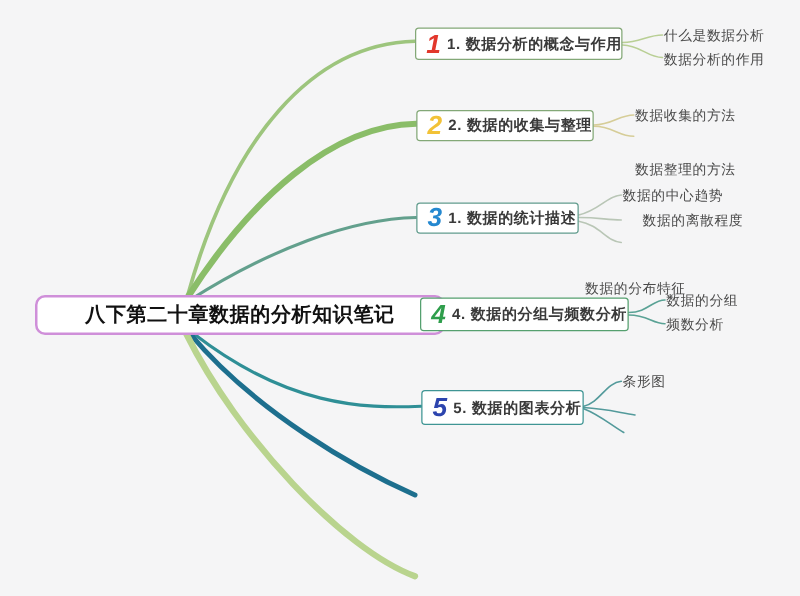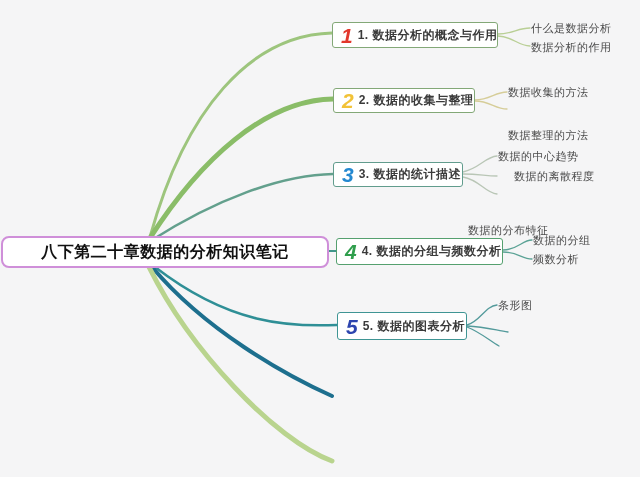--- a/index.html
+++ b/index.html
@@ -28,21 +28,21 @@
     margin-right:5px;
     font-style:italic;
   }
   .node .lbl{
     font-size:12px;
     font-weight:bold;
     color:#3a3a3a;
     letter-spacing:0.5px;
   }
   #root-node{
-    left:1px;top:236px;width:328px;height:32px;
+    left:28px;top:236px;width:328px;height:32px;
     border:2px solid #cf8fd9;
     border-radius:8px;
     justify-content:center;
   }
   #root-node .root-lbl{
     font-size:16px;
     font-weight:bold;
     color:#111111;
     letter-spacing:0.5px;
   }
@@ -107,21 +107,21 @@
     <span class="lbl">1. 数据分析的概念与作用</span>
   </div>
 
   <div class="node b2" style="border-color: rgb(131, 168, 119);">
     <span class="num" style="color: rgb(242, 194, 55);">2</span>
     <span class="lbl">2. 数据的收集与整理</span>
   </div>
 
   <div class="node b3" style="border-color: rgb(97, 156, 141);">
     <span class="num" style="color: rgb(36, 136, 208);">3</span>
-    <span class="lbl">3. 数据的统计描述</span>
+    <span class="lbl">1. 数据的统计描述</span>
   </div>
 
   <div class="node b4" style="border-color: rgb(85, 160, 111);">
     <span class="num" style="color: rgb(47, 158, 76);">4</span>
     <span class="lbl">4. 数据的分组与频数分析</span>
   </div>
 
   <div class="node b5" style="border-color: rgb(63, 149, 148);">
     <span class="num" style="color: rgb(44, 68, 174);">5</span>
     <span class="lbl">5. 数据的图表分析</span>

